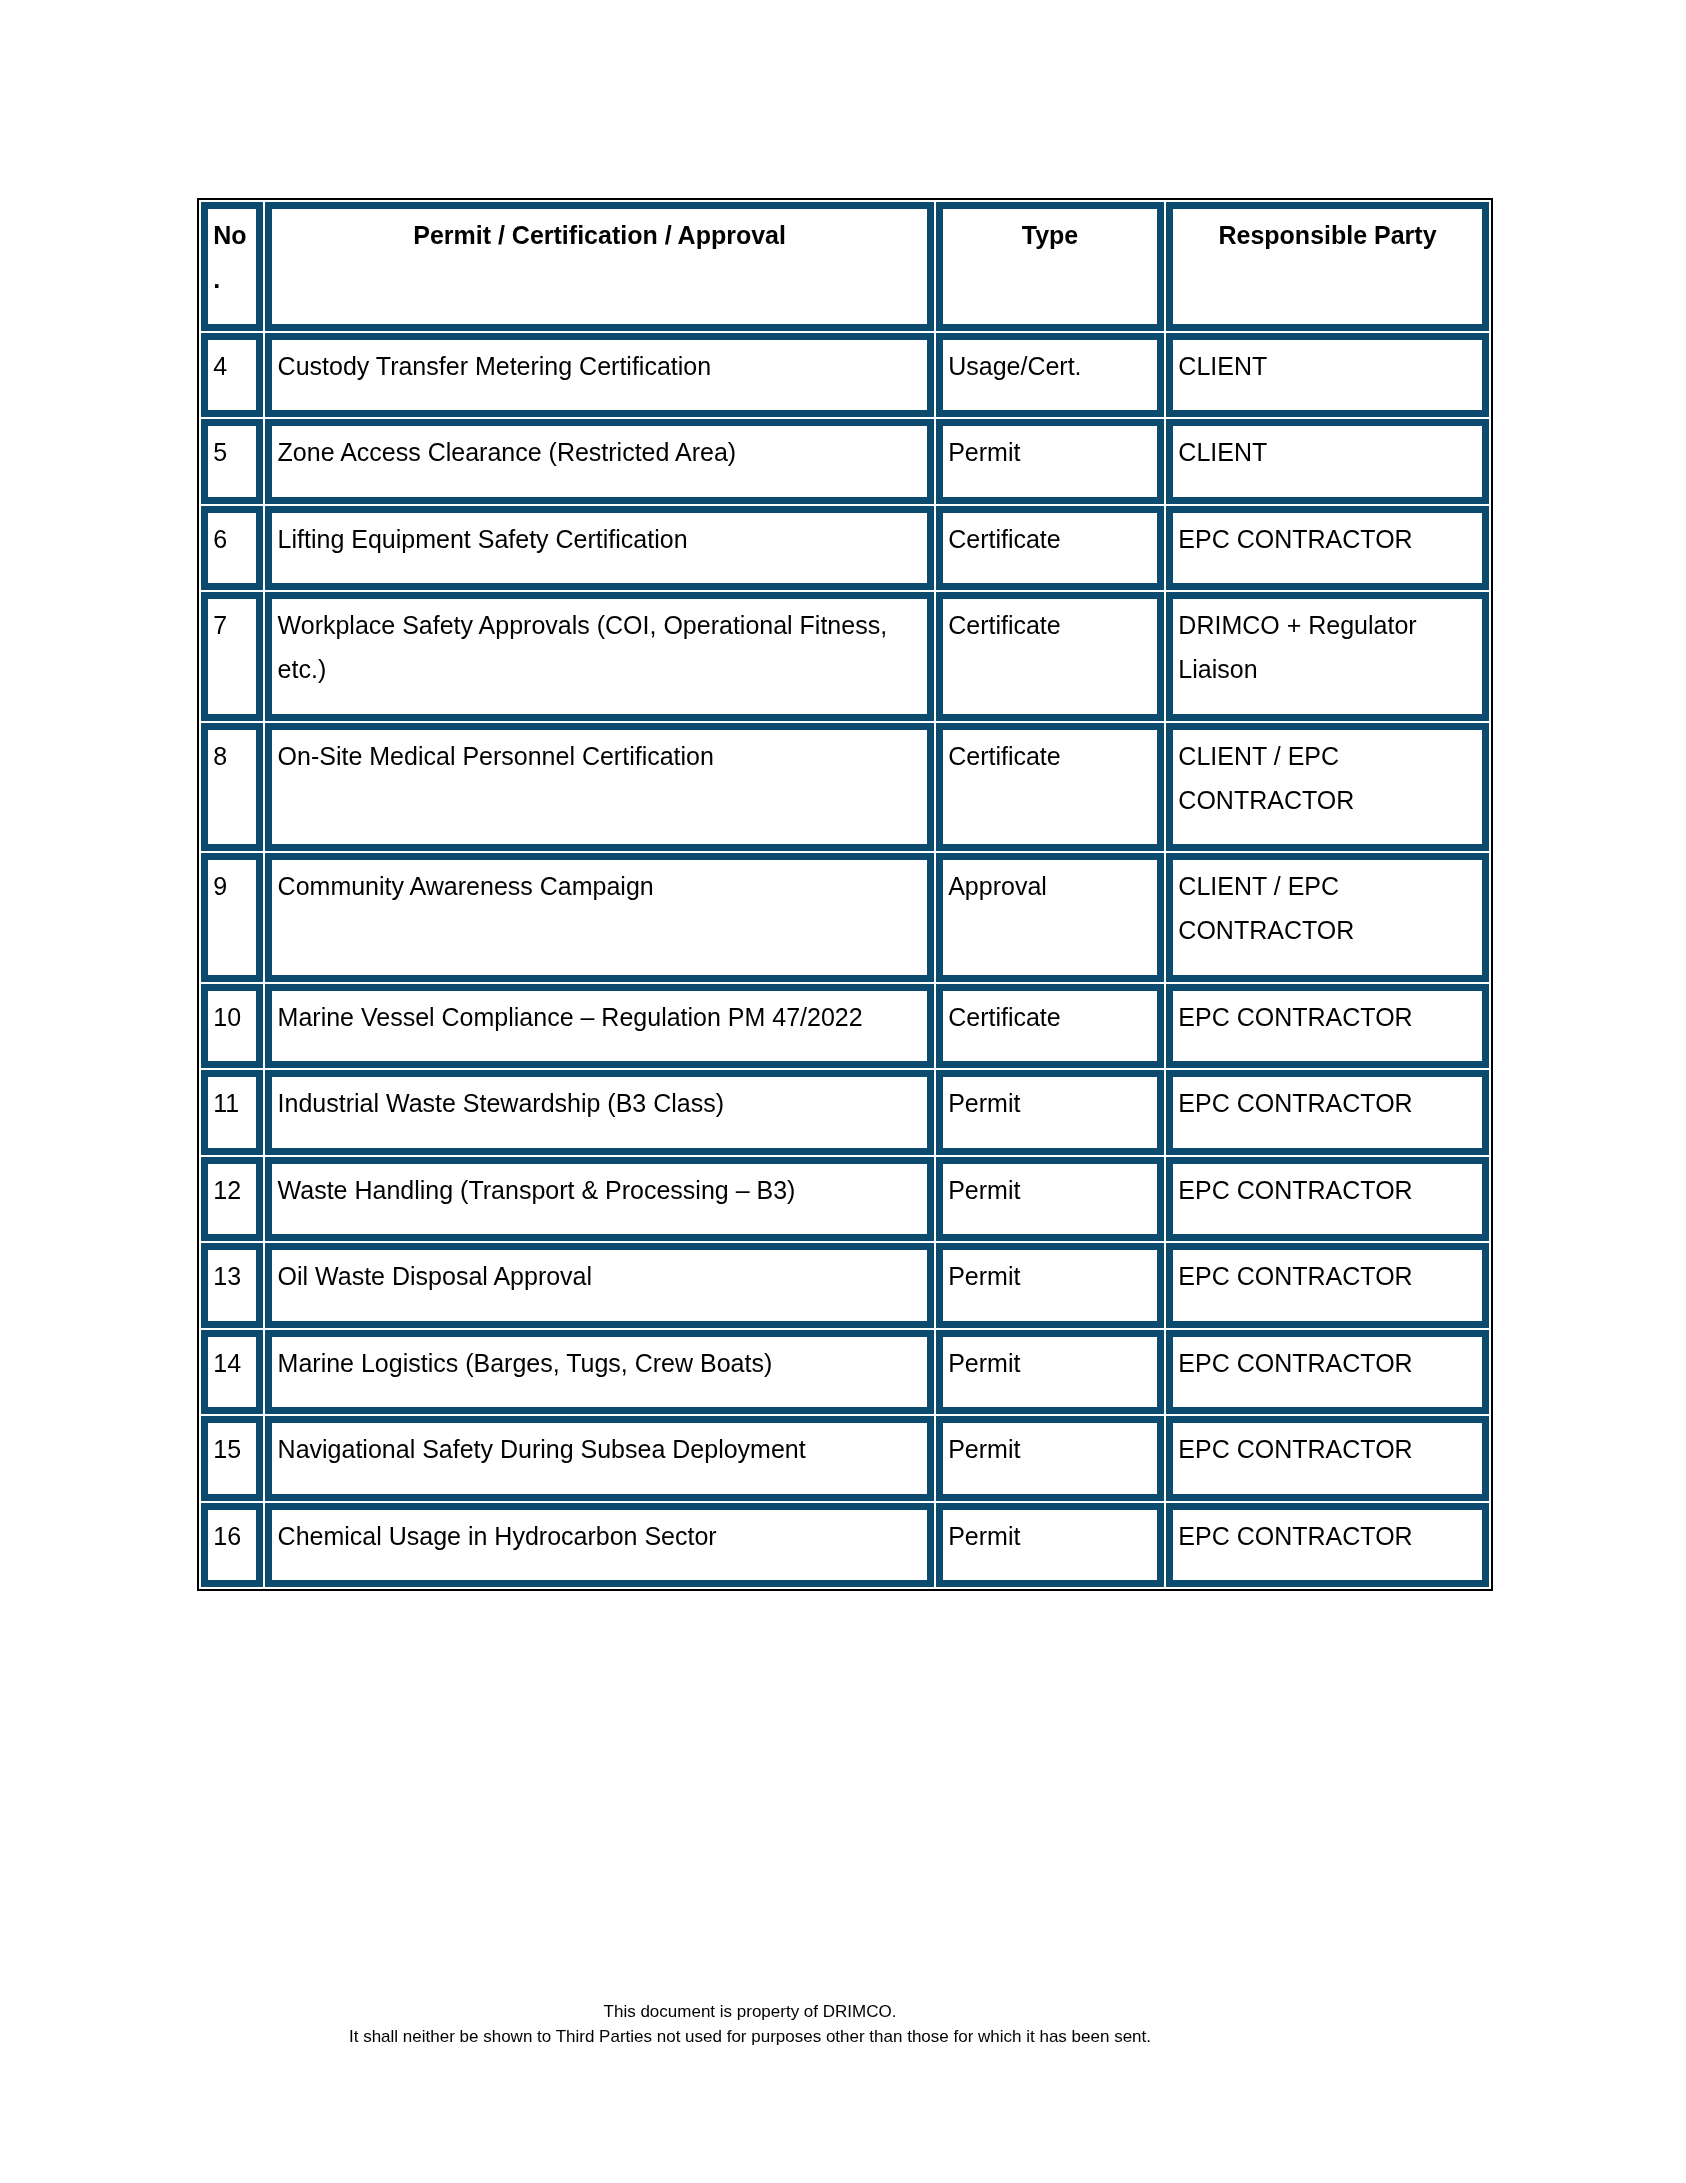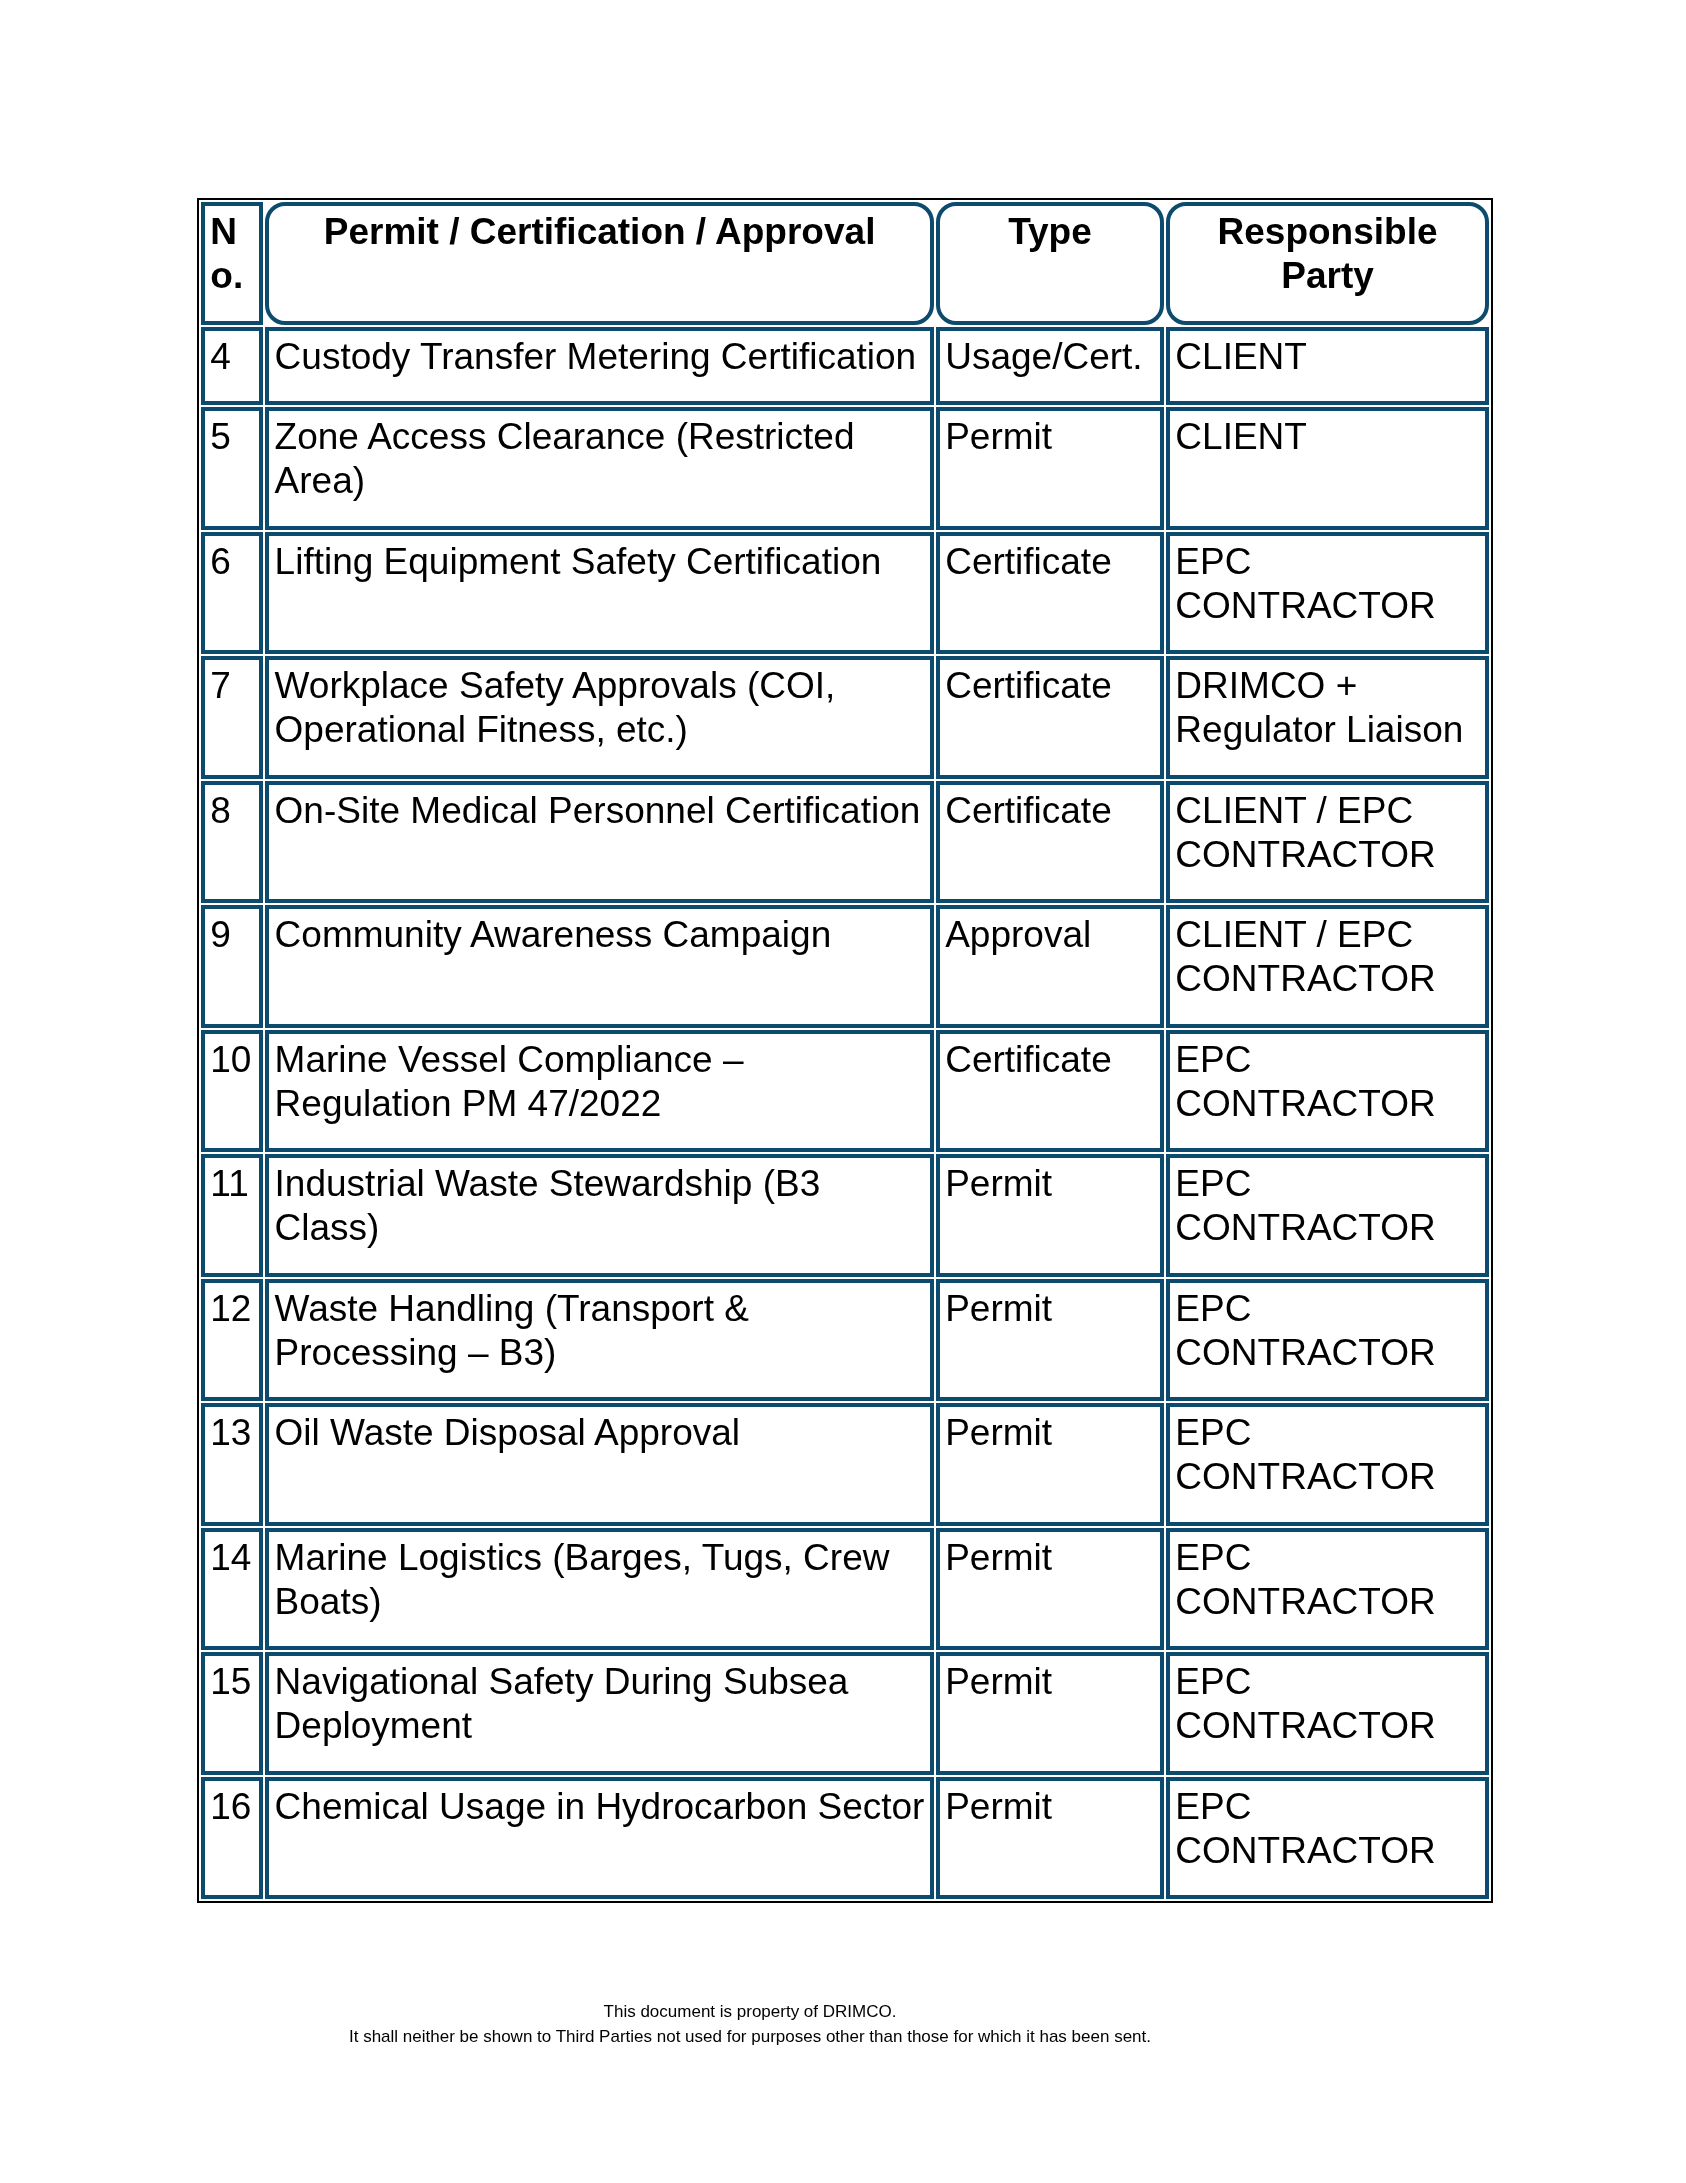--- a/index.html
+++ b/index.html
@@ -19,31 +19,31 @@
     border-spacing:2px;
     border:2.6px solid #000;
     background:#fff;
   }
   col.no     { width:4.86%; }
   col.permit { width:52.15%; }
   col.type   { width:17.80%; }
   col.party  { width:25.19%; }
 
   th, td {
-    border:4px solid #0c4a6e;
-    font-size:37px;
+    border:7px solid #0c4a6e;
+    font-size:25px;
     line-height:44px;
     vertical-align:top;
     text-align:left;
     padding:4px 5.3px 22.5px 5.3px;
     height:44px;              
     word-wrap:break-word;
   }
   th { font-weight:bold; }
-  th.center { text-align:center;border-radius:20px; }
+  th.center { text-align:center; }
   td.col-permit { }
   td.col-party  { padding-right:6.6px; }
 
   .footer {
     position:absolute; top:2000px; left:0;
     width:1500px;
     text-align:center;
     font-size:17px;
     line-height:24.5px;
   }

